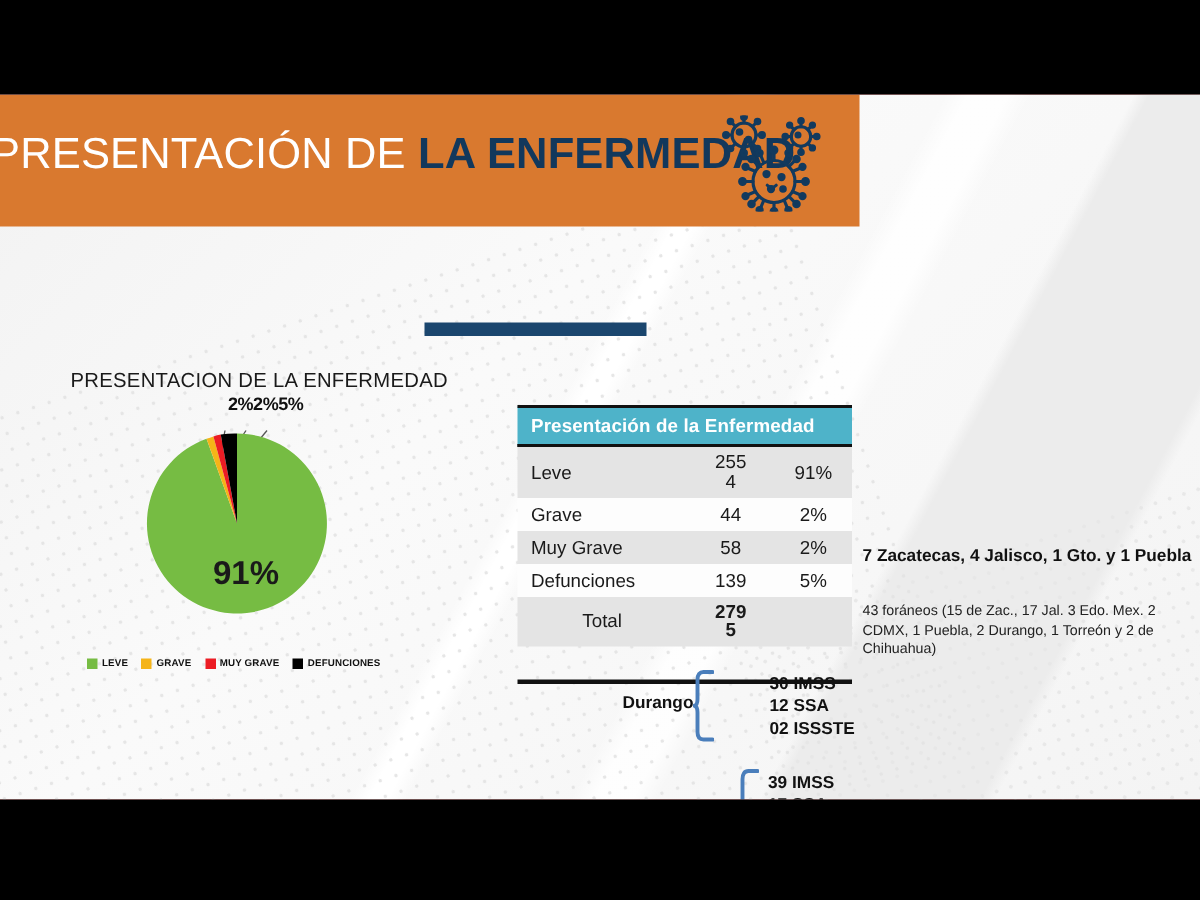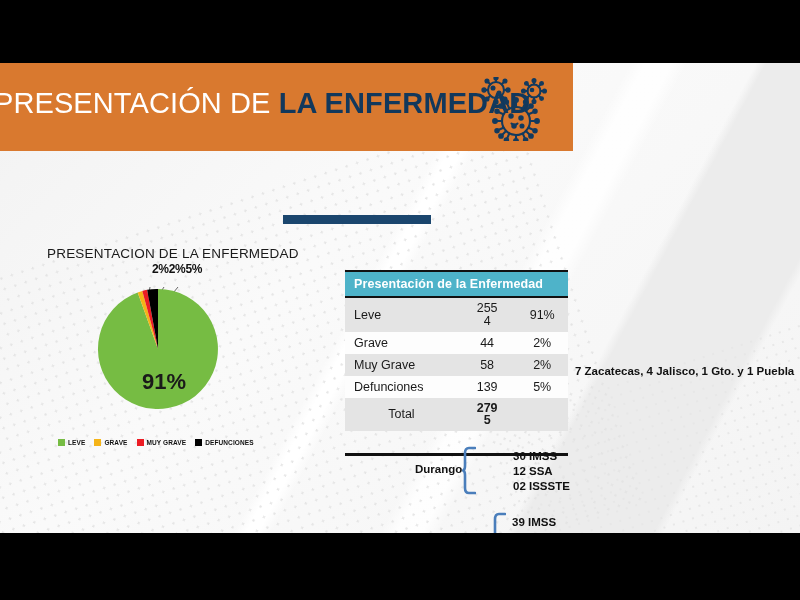--- a/index.html
+++ b/index.html
@@ -306,20 +306,21 @@
         <tr class="total">
           <td class="c1">Total</td>
           <td class="c2 wrap">279<br>5</td>
           <td class="c3"></td>
         </tr>
       </tbody>
     </table>
     <div class="tbl-bottom-rule"></div>
 
     <div class="note-bold">7 Zacatecas, 4  Jalisco, 1 Gto. y 1 Puebla</div>
+    <div class="note-small">43 foráneos (15 de Zac., 17 Jal. 3 Edo. Mex. 2 CDMX, 1 Puebla, 2 Durango, 1 Torreón y 2 de Chihuahua)</div>
 
     <div class="brk brk-graves">
       <span class="lbl">Durango</span>
       <svg width="14" height="50">
         <path d="M13 2 H7 Q3 2 3 7 V20 Q3 24 1 24.5 Q3 25 3 29 V42 Q3 47 7 47 H13" fill="none" stroke="#4a7ebb" stroke-width="2.6" stroke-linecap="round" stroke-linejoin="round"></path>
       </svg>
       <span class="items">30 IMSS<br>12 SSA<br>02 ISSSTE</span>
     </div>
 
     <div class="brk brk-muygraves">

